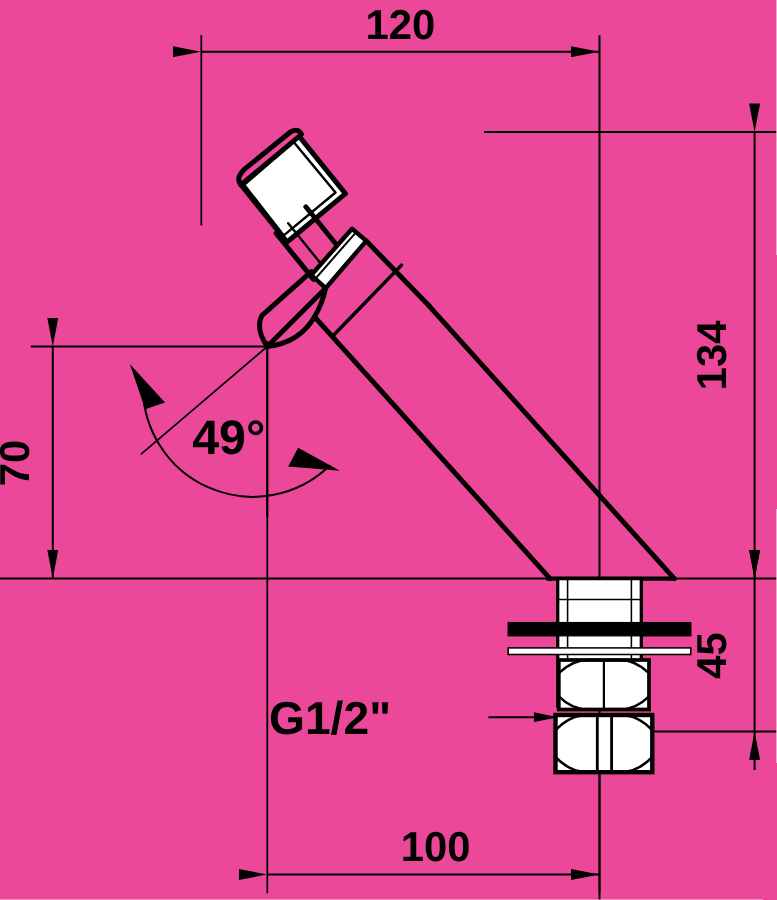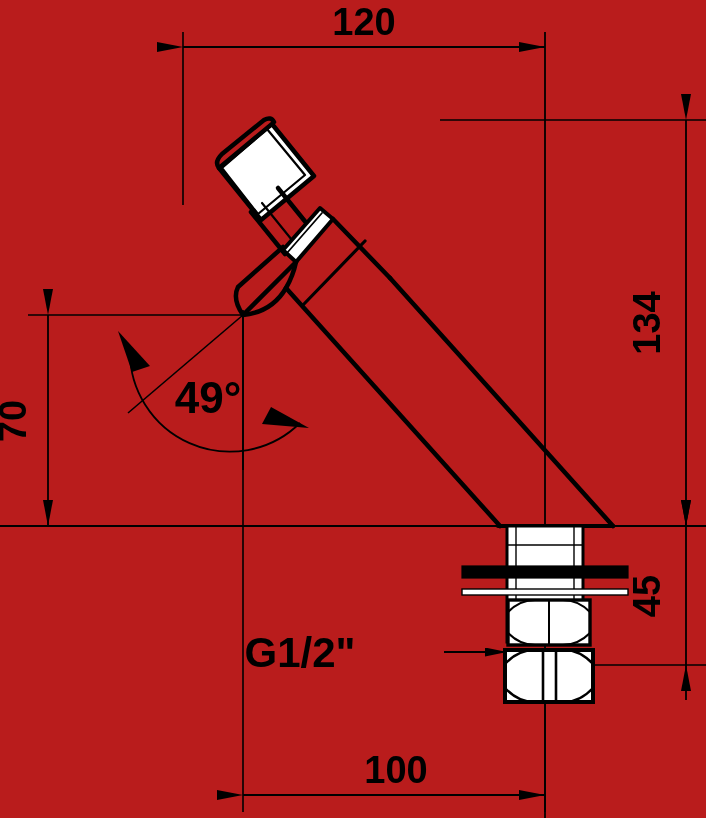--- a/index.html
+++ b/index.html
@@ -7,21 +7,21 @@
     padding: 0;
     background: #ffffff;
   }
   body {
     font-family: "Liberation Sans", sans-serif;
   }
   #drawing-root {
     position: relative;
     width: 706px;
     height: 818px;
-    background: #b91c1c;
+    background: #ec4899;
     overflow: hidden;
   }
   #drawing-svg {
     display: block;
     width: 706px;
     height: 818px;
   }
   .dim-text {
     font-family: "Liberation Sans", sans-serif;
     font-weight: bold;

